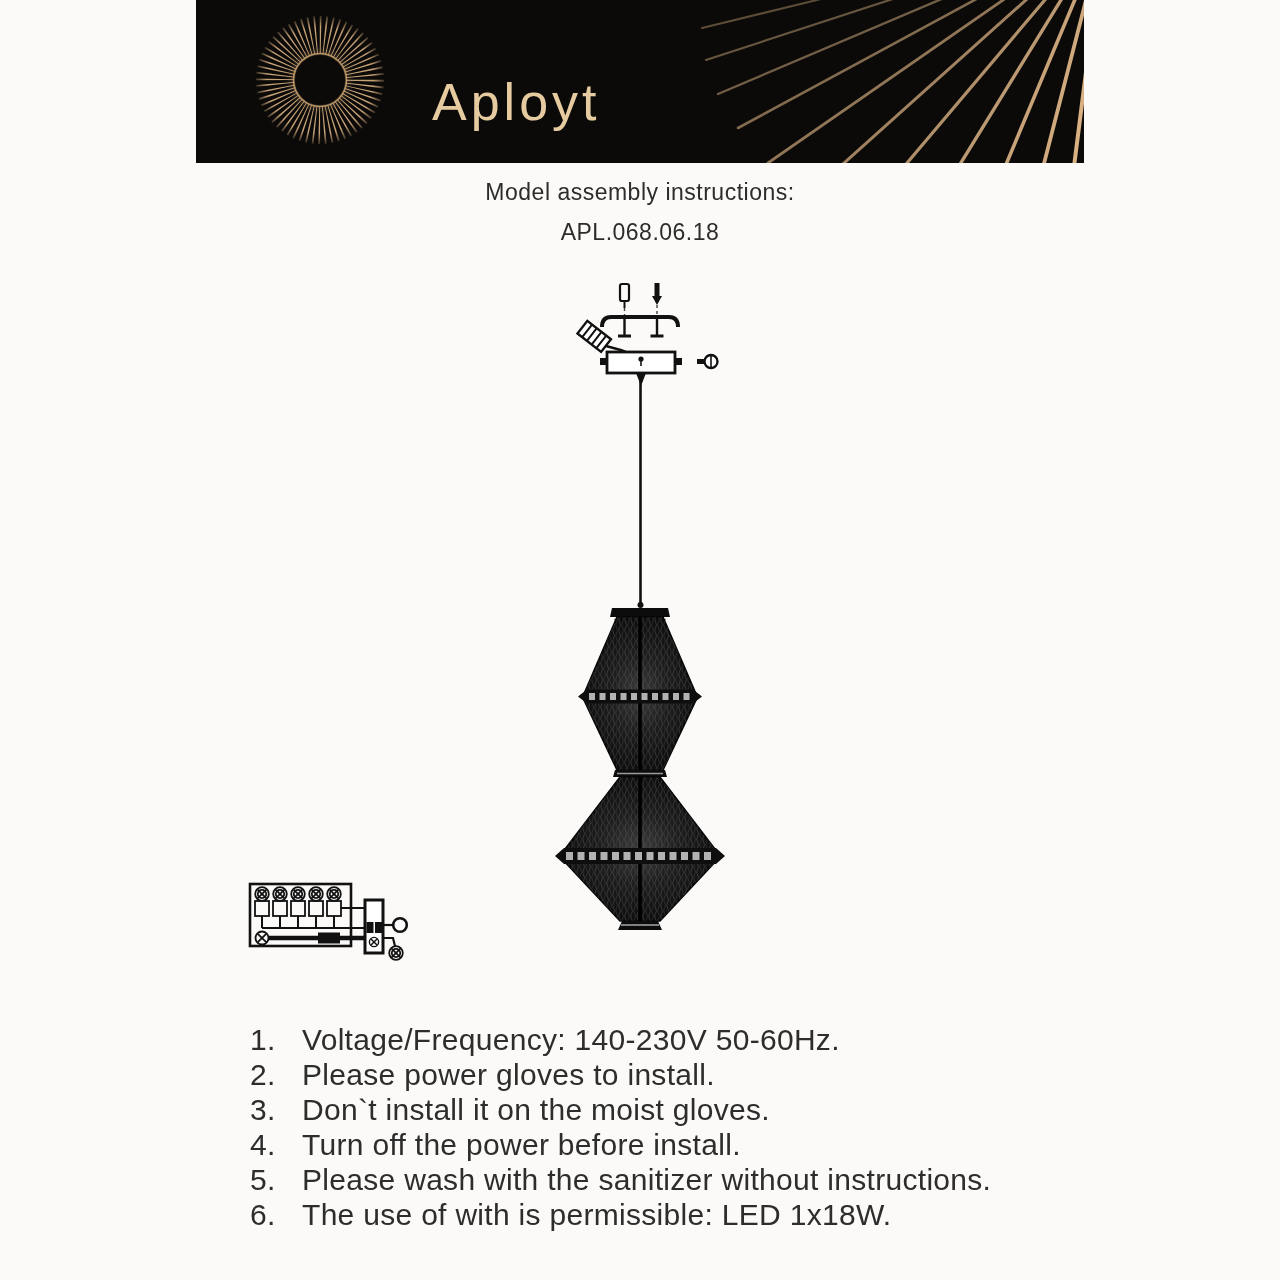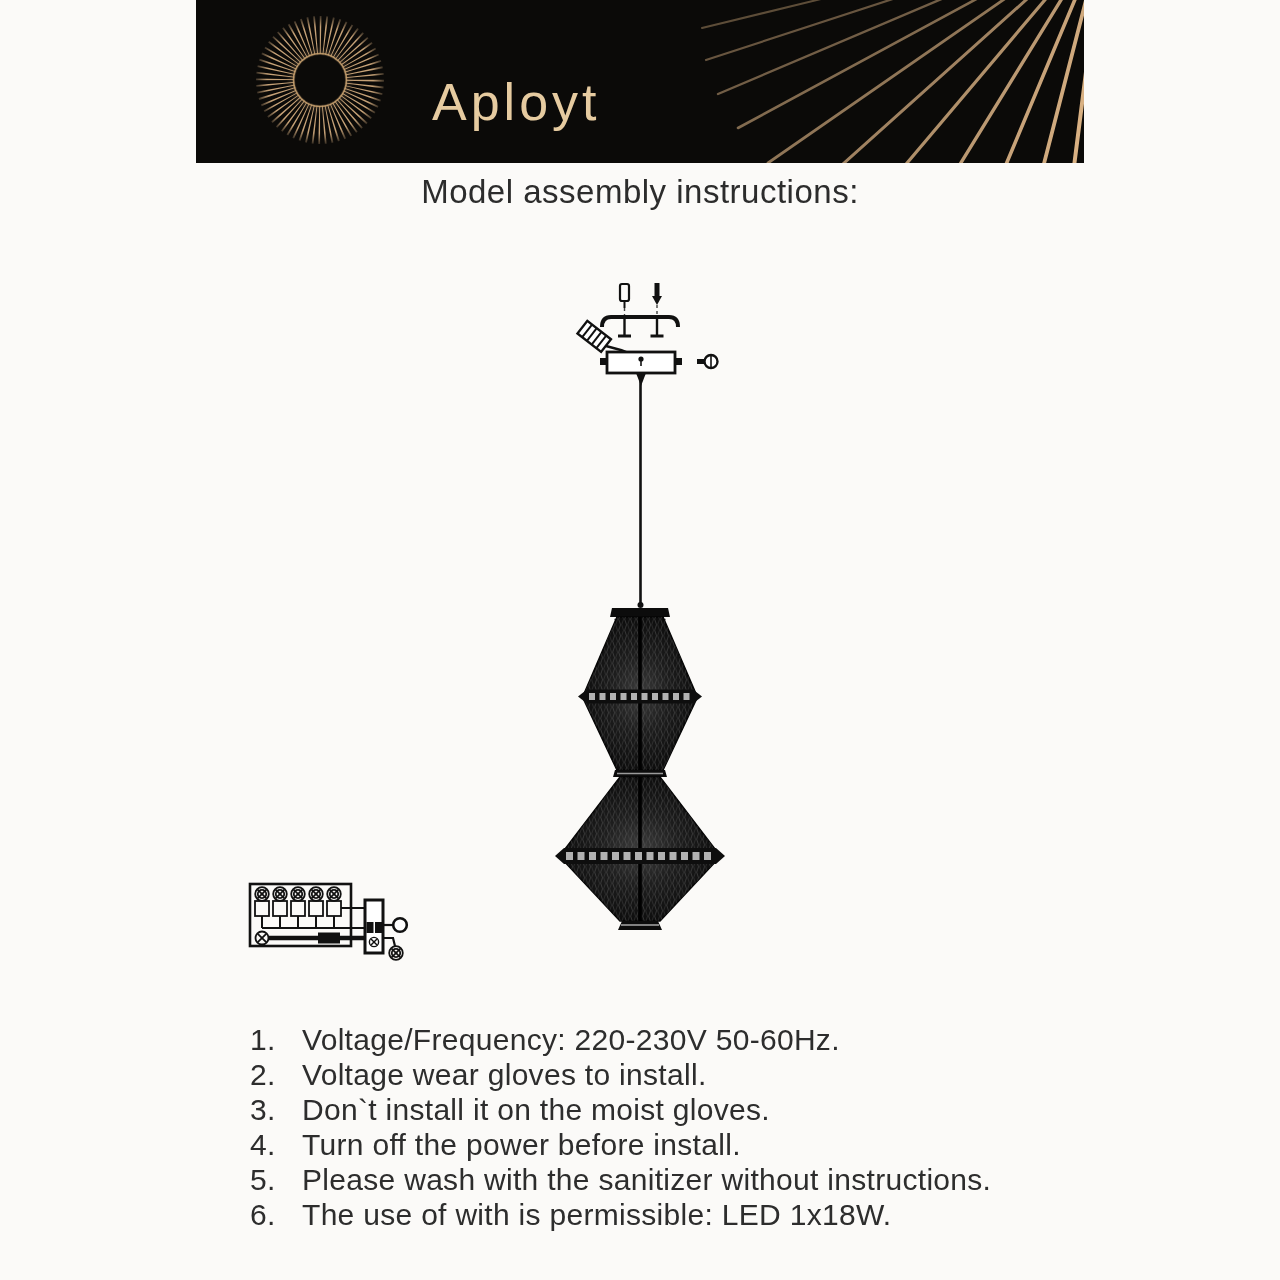--- a/index.html
+++ b/index.html
@@ -19,21 +19,21 @@
     position:absolute;left:236px;top:40px;
     font-size:52px;font-weight:300;letter-spacing:4px;
     color:var(--accent-light,#e6cba0);
     margin-top:32px;
   }
   .rays-svg{position:absolute;right:0;top:0;}
   .ray{stroke:var(--accent,#d9b183);fill:none;stroke-linecap:round;}
   
   .heading{
     position:absolute;left:0;top:172px;width:1280px;text-align:center;
-    font-size:33px;line-height:40px;letter-spacing:0.5px;color:#2c2c2c;
+    font-size:23px;line-height:40px;letter-spacing:0.5px;color:#2c2c2c;
   }
   
   .lamp-svg{position:absolute;left:540px;top:270px;}
   .wiring-svg{position:absolute;left:245px;top:872px;}
   .ink{stroke:#111;fill:none;}
   
   .instructions{
     position:absolute;left:250px;top:1022px;width:830px;
     font-size:30px;line-height:35px;letter-spacing:0.3px;color:#2d2d2d;
   }
@@ -83,20 +83,21 @@
       <line class="ray" x1="420" y1="-70" x2="243" y2="218" stroke-width="3.4" opacity="0.86"></line>
       <line class="ray" x1="420" y1="-70" x2="298" y2="222" stroke-width="3.6" opacity="0.92"></line>
       <line class="ray" x1="420" y1="-70" x2="345" y2="222" stroke-width="3.8" opacity="0.96"></line>
       <line class="ray" x1="420" y1="-70" x2="384" y2="214" stroke-width="4" opacity="1"></line>
     </g>
   </svg>
 </div>
 
 <div class="heading">
   <div>Model assembly instructions:</div>
+  <div>APL.068.06.18</div>
 </div>
 
 <svg class="lamp-svg" width="200" height="690" viewBox="0 0 200 690">
   <defs>
     <radialGradient id="shadeGrad" cx="50%" cy="50%" r="62%">
       <stop offset="0%" stop-color="#3c3c3c"></stop>
       <stop offset="40%" stop-color="#1e1e1e"></stop>
       <stop offset="100%" stop-color="#060606"></stop>
     </radialGradient>
     <pattern id="mesh" width="6" height="11" patternUnits="userSpaceOnUse">
@@ -247,25 +248,25 @@
     <circle r="6.8"></circle>
       <circle r="4.2"></circle>
       <line x1="-4.4" y1="-4.4" x2="4.4" y2="4.4"></line>
       <line x1="-4.4" y1="4.4" x2="4.4" y2="-4.4"></line>
   </g>
 </svg>
 
 <div class="instructions">
   <div class="instr-row">
     <span class="instr-num">1.</span>
-    <span class="instr-text">Voltage/Frequency: 220-230V 50-60Hz.</span>
+    <span class="instr-text">Voltage/Frequency: 140-230V 50-60Hz.</span>
   </div>
   <div class="instr-row">
     <span class="instr-num">2.</span>
-    <span class="instr-text">Voltage wear gloves to install.</span>
+    <span class="instr-text">Please power gloves to install.</span>
   </div>
   <div class="instr-row">
     <span class="instr-num">3.</span>
     <span class="instr-text">Don`t install it on the moist gloves.</span>
   </div>
   <div class="instr-row">
     <span class="instr-num">4.</span>
     <span class="instr-text">Turn off the power before install.</span>
   </div>
   <div class="instr-row">

